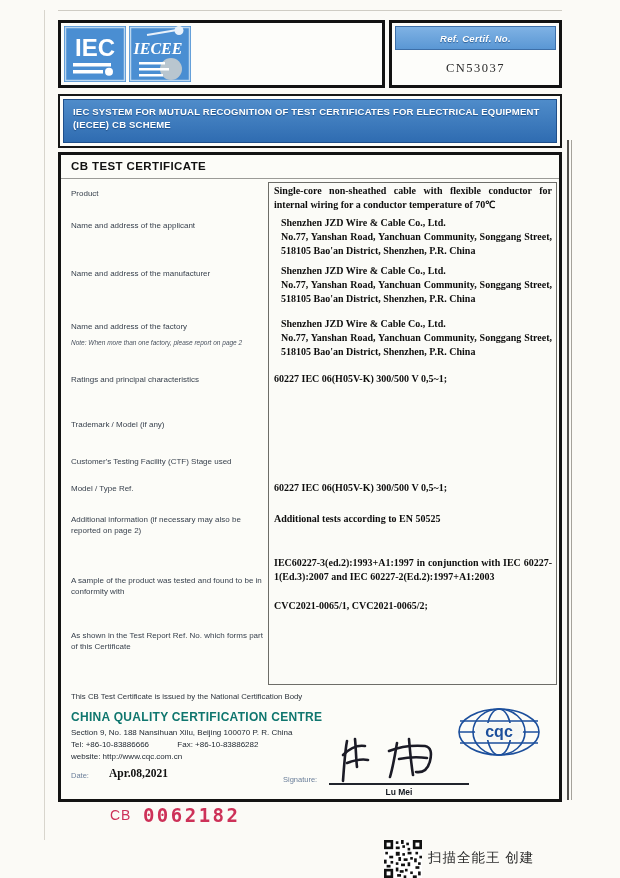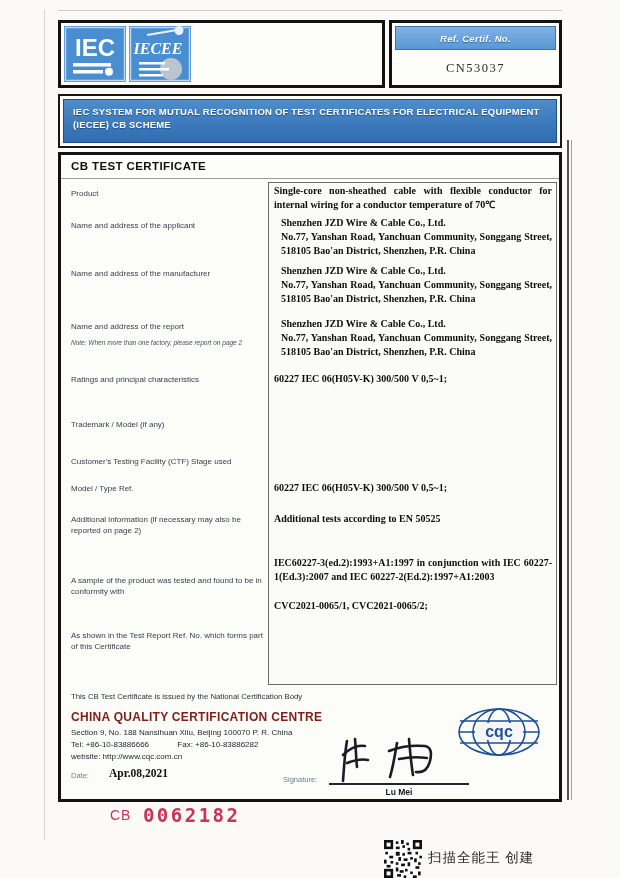--- a/index.html
+++ b/index.html
@@ -71,21 +71,21 @@
   }
   .val {
     position:absolute; left:213px; width:278px;
     font-family:"Liberation Serif", serif; font-weight:bold; font-size:10px;
     color:#0d0d0d; line-height:1.42; text-align:justify;
   }
   .val .blockline { display:block;margin-left:7px; }
 
   
   .issued-by { position:absolute; left:10px; top:537px; font-size:7.8px; color:#2c333c; }
-  .ncb-name { position:absolute; left:10px; top:555px; font-size:12px; font-weight:bold; letter-spacing:.3px; color:#7f1d1d; }
+  .ncb-name { position:absolute; left:10px; top:555px; font-size:12px; font-weight:bold; letter-spacing:.3px; color:#0f766e; }
   .ncb-line { position:absolute; left:10px; font-size:8px; color:#222a33; }
   .date-lbl, .sig-lbl { position:absolute; font-size:7.5px; color:#6b7f9a; }
   .date-val {
     position:absolute; left:48px; top:612px; font-family:"Liberation Serif", serif;
     font-weight:bold; font-size:11.5px; color:#111;
   }
   .sig-script { position:absolute; left:272px; top:580px; }
   .sig-line { position:absolute; left:268px; top:628px; width:140px; height:2px; background:#20242c; }
   .signatory { position:absolute; left:268px; top:632px; width:140px; text-align:center; font-size:8.5px; font-weight:bold; color:#14181f; }
   .cqc-logo { position:absolute; left:394px; top:552px; }
@@ -150,21 +150,21 @@
       <span class="blockline">Shenzhen JZD Wire &amp; Cable Co., Ltd.</span>
       <span class="blockline">No.77, Yanshan Road, Yanchuan Community, Songgang Street, 518105 Bao'an District, Shenzhen, P.R. China</span>
     </div>
 
     <div class="lbl" style="top:114px">Name and address of the manufacturer</div>
     <div class="val" style="top:109px">
       <span class="blockline">Shenzhen JZD Wire &amp; Cable Co., Ltd.</span>
       <span class="blockline">No.77, Yanshan Road, Yanchuan Community, Songgang Street, 518105 Bao'an District, Shenzhen, P.R. China</span>
     </div>
 
-    <div class="lbl" style="top:167px">Name and address of the report</div>
+    <div class="lbl" style="top:167px">Name and address of the factory</div>
     <div class="note" style="top:184px">Note: When more than one factory, please report on page 2</div>
     <div class="val" style="top:162px">
       <span class="blockline">Shenzhen JZD Wire &amp; Cable Co., Ltd.</span>
       <span class="blockline">No.77, Yanshan Road, Yanchuan Community, Songgang Street, 518105 Bao'an District, Shenzhen, P.R. China</span>
     </div>
 
     <div class="lbl" style="top:220px">Ratings and principal characteristics</div>
     <div class="val" style="top:217px; text-align:left">60227 IEC 06(H05V-K) 300/500 V 0,5~1;</div>
 
     <div class="lbl" style="top:265px">Trademark / Model (if any)</div>

